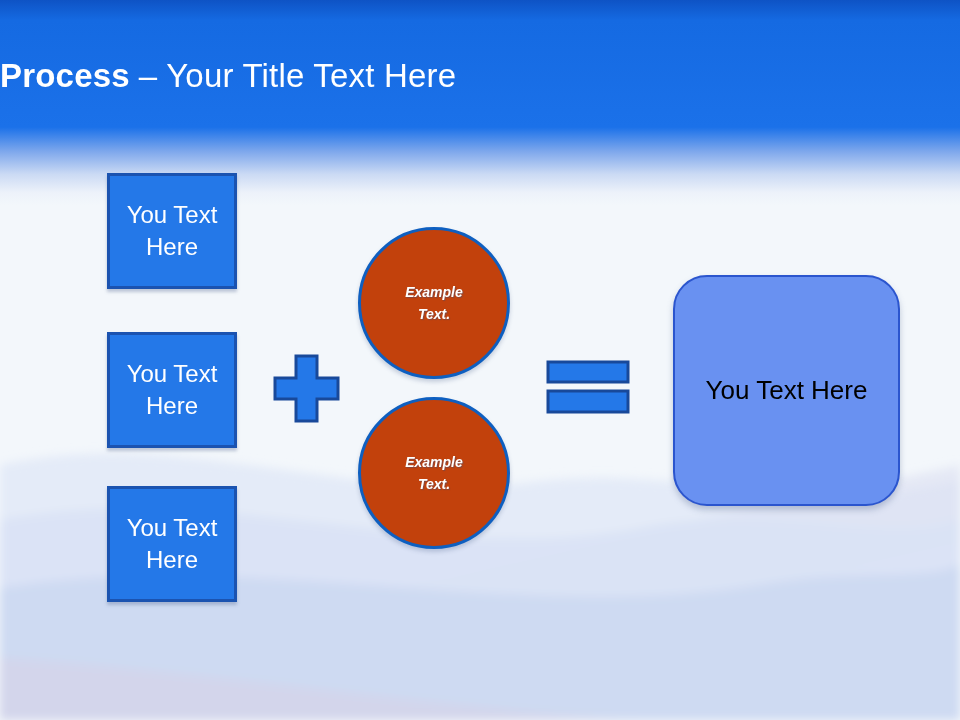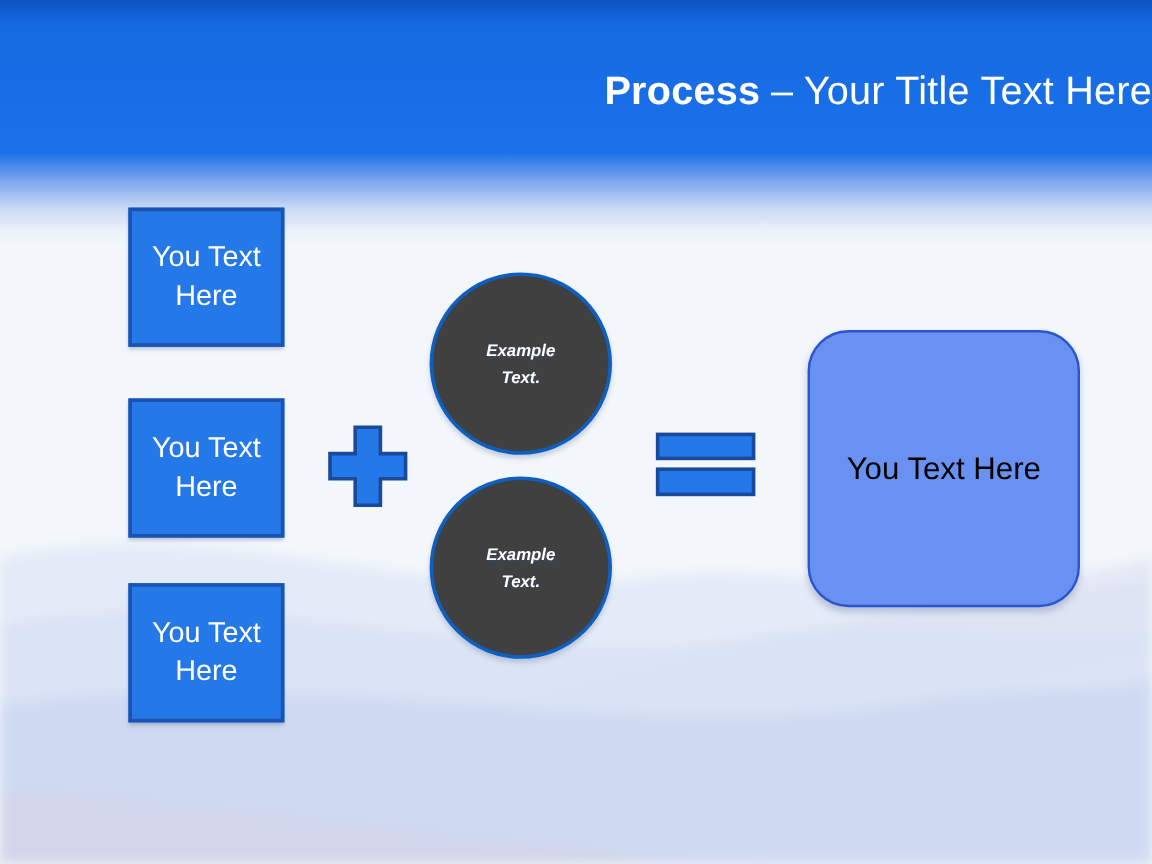--- a/index.html
+++ b/index.html
@@ -9,40 +9,40 @@
     font-family:"Liberation Sans", sans-serif;
   }
   
   .header{
     position:absolute;top:0;left:0;width:960px;height:205px;
     background:linear-gradient(180deg,
       #0E53C5 0%, #156AE2 10%, #1B71E9 62%,
       #7FA8EC 74%, #CBDAF4 85%, #EDF2FA 94%, rgba(243,247,251,0) 100%);
   }
   .title{
-    position:absolute;top:57px;left:0;right:0;text-align:right;
-    color:#FFFFFF;font-size:33px;letter-spacing:.2px;padding-left:48px;
+    position:absolute;top:57px;left:0;right:0;text-align:left;
+    color:#FFFFFF;font-size:33px;letter-spacing:.2px;
   }
   .title .bold{font-weight:bold;}
   .title .rest{font-weight:normal;margin-left:9px;}
   
   .waves{position:absolute;left:0;bottom:0;width:960px;height:310px;pointer-events:none;}
   
   .sq{
     position:absolute;left:107px;width:130px;height:116px;box-sizing:border-box;
     background:#2478E8;border:3px solid #1B53B0;
     display:flex;align-items:center;justify-content:center;text-align:center;
     color:#FFFFFF;font-size:24px;line-height:1.32;
     box-shadow:0 3px 3px rgba(90,110,150,.35);
   }
   .sq .lbl{width:118px;}
   .sq1{top:173px;} .sq2{top:332px;} .sq3{top:486px;}
   .circle{
     position:absolute;left:358px;width:152px;height:152px;box-sizing:border-box;
-    background:#404040;border:3px solid #0E5FC0;border-radius:50%;
+    background:#c2410c;border:3px solid #0E5FC0;border-radius:50%;
     display:flex;align-items:center;justify-content:center;text-align:center;
     color:#FFFFFF;font-size:14px;font-weight:bold;font-style:italic;line-height:1.6;
     text-shadow:1px 1px 1px rgba(50,80,130,.45);
     box-shadow:0 3px 4px rgba(90,110,150,.30);
   }
   .circle .lbl{width:88px;}
   .c1{top:227px;} .c2{top:397px;}
   .op{position:absolute;}
   .op-plus{left:273px;top:354px;}
   .op-eq{left:546px;top:360px;}

